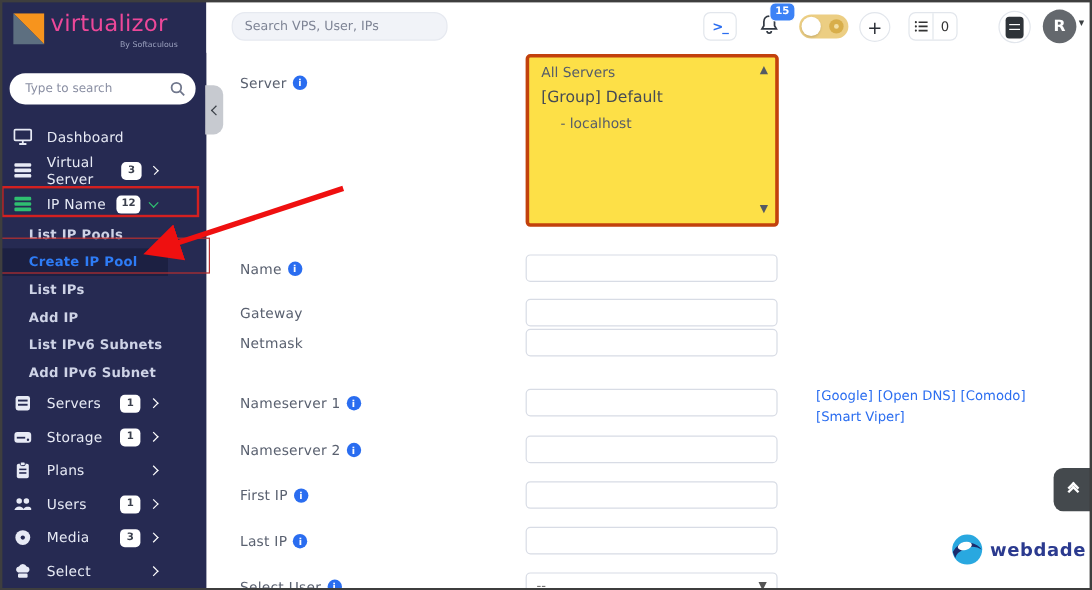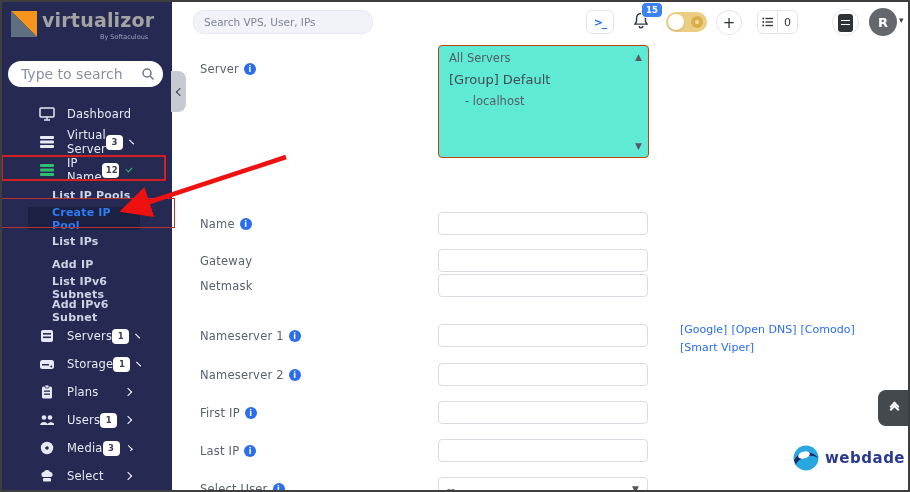--- a/index.html
+++ b/index.html
@@ -4,27 +4,27 @@
 <style>
   * { margin:0; padding:0; box-sizing:border-box; }
   body { font-family:"DejaVu Sans","Liberation Sans",sans-serif; background:#888; }
   .screen { position:relative; width:910px; height:492px; background:#fff; overflow:hidden; }
   .frame { position:absolute; inset:0; border:2px solid #3e3e3e; z-index:100; pointer-events:none; }
 
   
   .sidebar { position:absolute; left:0; top:0; width:172px; height:100%; background:#262a52; z-index:10; }
   .logo-row { display:flex; align-items:flex-start; padding:9px 0 0 11px; height:52px; }
   .logo-mark { width:26px; height:26px; margin-top:2px; }
-  .logo-text { color:#a3a3a3; font-size:19px; font-weight:bold; margin-left:5px; letter-spacing:0.2px; }
+  .logo-text { color:#ec4899; font-size:19px; font-weight:normal; margin-left:5px; letter-spacing:0.2px; }
   .logo-sub { position:absolute; left:100px; top:33px; font-size:6.5px; color:#9aa0bd; }
-  .side-search { position:absolute; left:8px; top:61px; width:155px; height:26px; background:#fff; border:none; border-radius:13px; font-size:14px; color:#59607a; padding:0 28px 0 13px; font-family:inherit; }
+  .side-search { position:absolute; left:8px; top:61px; width:155px; height:26px; background:#fff; border:none; border-radius:13px; font-size:10px; color:#59607a; padding:0 28px 0 13px; font-family:inherit; }
   .side-search::placeholder { color:#8a8fa3; }
   .side-search-icon { position:absolute; left:141px; top:67px; }
 
-  .menu { position:absolute; left:0; top:100px; width:140px;padding-left:28px; }
+  .menu { position:absolute; left:0; top:100px; width:140px; }
   .mrow { display:flex; align-items:center; height:28px; padding:0 9px 0 11px; cursor:pointer; }
   .mrow .mico { width:16px; height:16px; flex:0 0 16px; display:flex; align-items:center; }
   .mrow .mlab { color:#e7eaf5; font-size:11.5px; margin-left:12px; letter-spacing:0.2px; }
   .badge { margin-left:auto; background:#fff; color:#3a3f4c; font-size:8.5px; font-weight:bold; min-width:17px; text-align:center; padding:2.5px 4px; border-radius:4px; }
   .chev { width:6px; height:6px; border-right:1.8px solid #fff; border-bottom:1.8px solid #fff; transform:rotate(-45deg); margin-left:8px; }
   .chev.down { transform:rotate(45deg); border-color:#2fbf71; margin-top:-3px; }
   .chev.nobadge { margin-left:auto; }
   .srow { display:flex; align-items:center; height:23px; padding-left:24px; cursor:pointer; }
   .srow .slab { color:#ced3e6; font-size:11px; letter-spacing:0.2px;font-weight:bold; }
   .srow.active { background:#1c2042; }
@@ -52,21 +52,21 @@
   .book-glyph::before { top:6px; } .book-glyph::after { top:10px; }
   .avatar { position:absolute; left:697px; top:8px; width:28px; height:28px; border-radius:50%; background:#64686d; color:#fff; font-weight:bold; font-size:13px; display:flex; align-items:center; justify-content:center; cursor:pointer; }
   .avatar-caret { position:absolute; left:727px; top:15px; font-size:9px; color:#3c4043; cursor:pointer; }
 
   
   .content { position:absolute; left:172px; top:44px; width:738px; height:448px; background:#fff; overflow:hidden; }
   .flabel { font-size:11.5px; color:#5a6170; font-weight:500; letter-spacing:0.2px; display:flex; align-items:center; gap:5px; }
   .info-i { display:inline-flex; width:12px; height:12px; background:#2a6df0; border-radius:50%; color:#fff; font-size:8px; font-weight:bold; align-items:center; justify-content:center; font-style:normal; }
   .info-i::after { content:"i"; }
   .server-label { position:absolute; left:28px; top:6px;margin-top:12px; }
-  .listbox { position:absolute; left:266px; top:1px; width:211px; height:113px; border:1px solid #c2410c; border-radius:4px; background:#5eead4; }
+  .listbox { position:absolute; left:266px; top:1px; width:211px; height:144px; border:3px solid #c2410c; border-radius:4px; background:#fde047; }
   .lb-opt { font-size:11.5px; color:#565c69; padding:5px 10px 2px 10px; cursor:pointer; }
   .lb-opt.group { font-size:13px; color:#454a55; }
   .lb-opt.child { padding-left:26px; }
   .lb-up, .lb-dn { position:absolute; right:6px; font-size:9px; color:#555a63; cursor:pointer; }
   .lb-up { top:6px; } .lb-up::after { content:"▲"; }
   .lb-dn { bottom:6px; } .lb-dn::after { content:"▼"; }
   .frow { position:absolute; left:0; width:745px; height:24px; }
   .frow .flabel { position:absolute; left:28px; top:5px; }
   .frow .finput { position:absolute; left:266px; top:0; width:210px; height:23px; border:1px solid #d8dce5; border-radius:4px; font-size:11px; padding:0 8px; color:#444; font-family:inherit; }
   .r0{top:168px} .r1{top:205px} .r2{top:230px} .r3{top:280px} .r4{top:319px} .r5{top:357px} .r6{top:395px}

